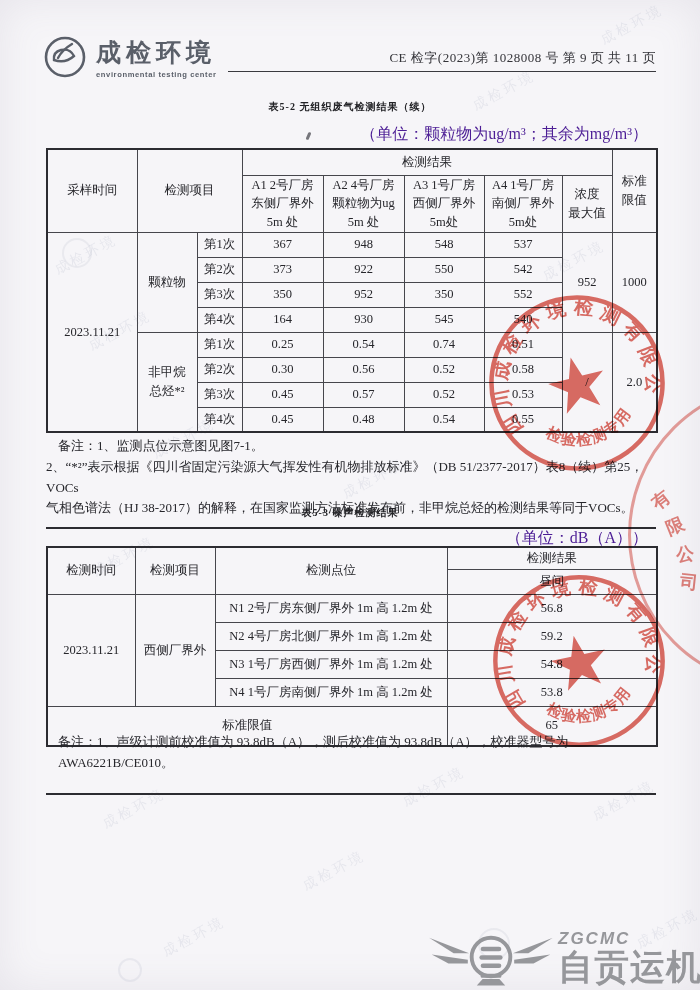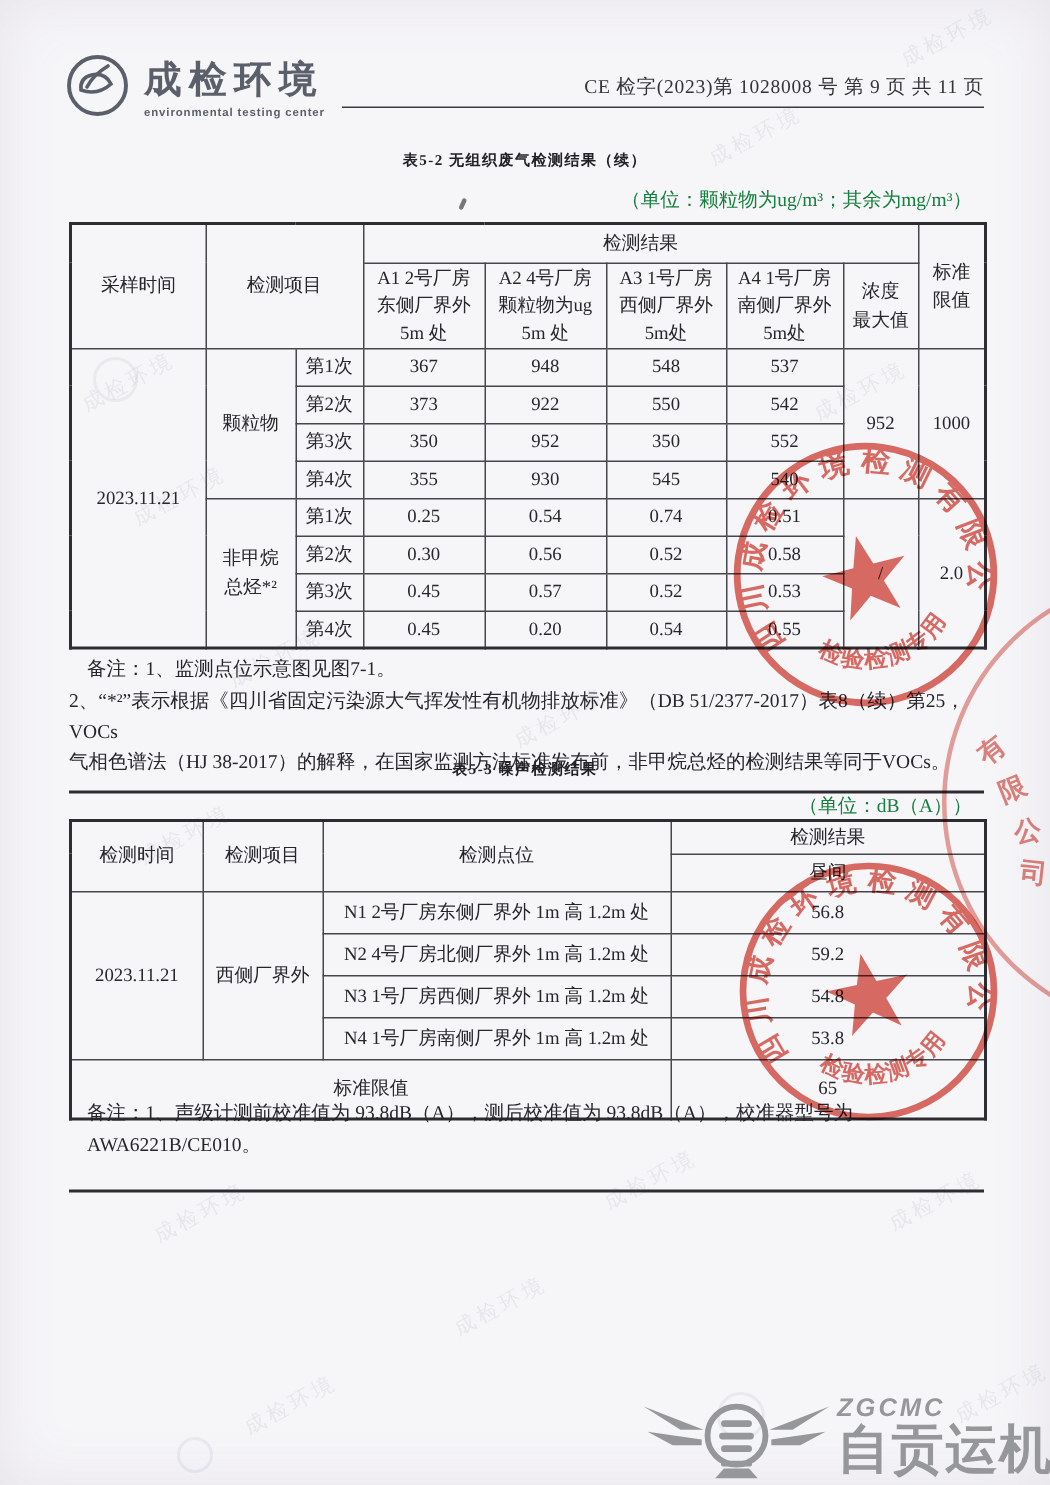--- a/index.html
+++ b/index.html
@@ -21,21 +21,21 @@
   .logo{position:absolute;left:42px;top:34px;display:flex;align-items:center;gap:8px;}
   .logo-cn{font-family:"Liberation Sans",sans-serif;font-weight:bold;font-size:25px;
       letter-spacing:5px;color:#5a5f69;}
   .logo-en{font-family:"Liberation Sans",sans-serif;font-size:7.6px;letter-spacing:.6px;
       color:#5a5f69;margin-top:1px;font-weight:bold;}
   .doc-no{position:absolute;right:44px;top:49px;font-size:13px;letter-spacing:.5px;color:#333338;}
   .header-rule{position:absolute;left:228px;right:44px;top:71px;border-top:1.6px solid #3a3a3f;}
   
   .tbl-title{position:absolute;left:0;right:0;text-align:center;font-size:10px;
       font-weight:bold;letter-spacing:1px;color:#222226;}
-  .unit-line{position:absolute;right:52px;font-size:13px;color:#15803d;}
+  .unit-line{position:absolute;right:52px;font-size:16px;color:#4c1d95;}
   
   table.doc{border-collapse:collapse;table-layout:fixed;position:absolute;left:46px;
       background:transparent;}
   table.doc td{border:1px solid #46464c;text-align:center;vertical-align:middle;
       font-size:12.5px;padding:0;line-height:1.35;color:#26262b;}
   table.doc{border:2px solid #2c2c31;}
   .pt-head div{line-height:1.5;}
   .two-line div{line-height:1.5;}
   
   .notes{position:absolute;left:46px;width:610px;font-size:13px;line-height:1.6;
@@ -167,21 +167,21 @@
     </tr>
     <tr style="height:25px">
       <td>第3次</td>
       <td>350</td>
       <td>952</td>
       <td>350</td>
       <td>552</td>
     </tr>
     <tr style="height:25px">
       <td>第4次</td>
-      <td>355</td>
+      <td>164</td>
       <td>930</td>
       <td>545</td>
       <td>540</td>
     </tr>
     <tr style="height:25px">
       <td rowspan="4" class="two-line">
         <div>非甲烷</div>
         <div>总烃*²</div>
       </td>
       <td>第1次</td>
@@ -202,21 +202,21 @@
     <tr style="height:25px">
       <td>第3次</td>
       <td>0.45</td>
       <td>0.57</td>
       <td>0.52</td>
       <td>0.53</td>
     </tr>
     <tr style="height:25px">
       <td>第4次</td>
       <td>0.45</td>
-      <td>0.20</td>
+      <td>0.48</td>
       <td>0.54</td>
       <td>0.55</td>
     </tr>
   </tbody>
     </table>
 
   <div class="notes" style="top:436px;padding-bottom:8px;">
     <div class="n1">备注：1、监测点位示意图见图7-1。</div>
     <div>2、“*²”表示根据《四川省固定污染源大气挥发性有机物排放标准》（DB 51/2377-2017）表8（续）第25，VOCs</div>
     <div>气相色谱法（HJ 38-2017）的解释，在国家监测方法标准发布前，非甲烷总烃的检测结果等同于VOCs。</div>

